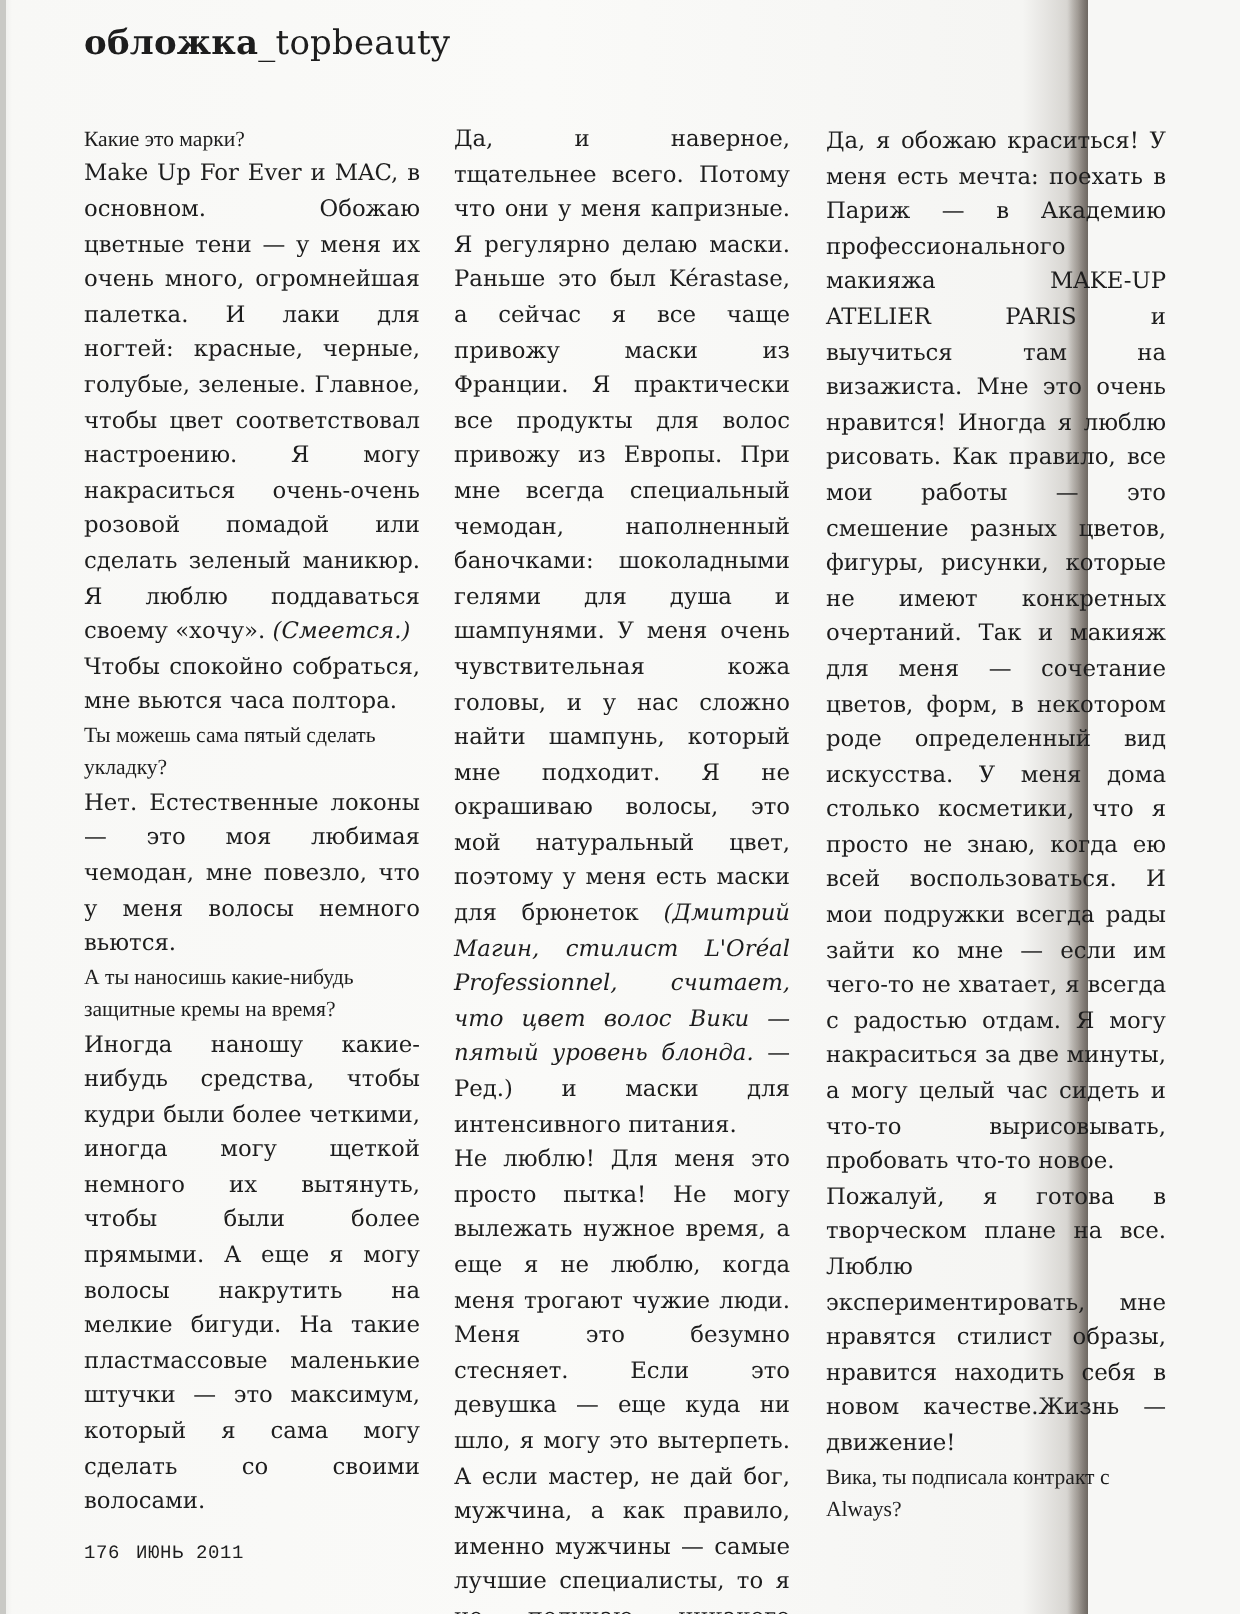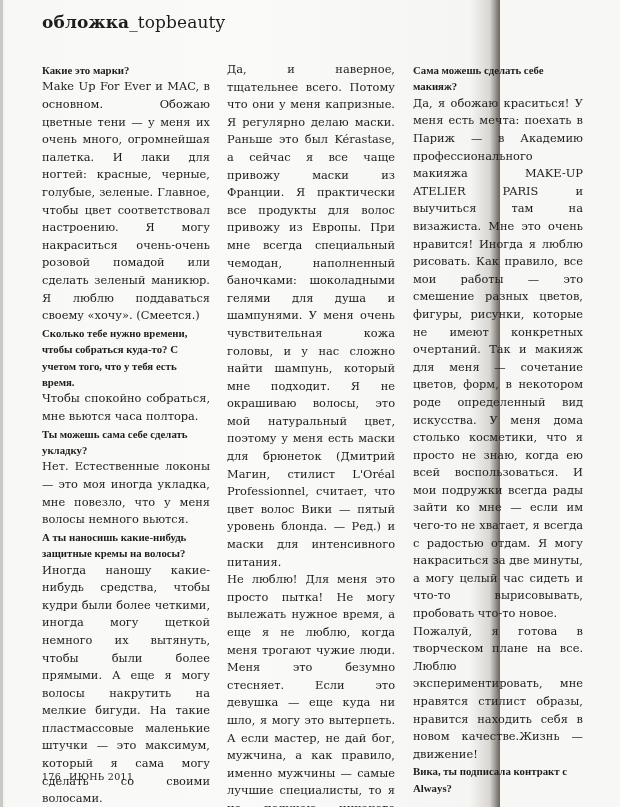--- a/index.html
+++ b/index.html
@@ -4,21 +4,21 @@
   <style>
     html, body { margin: 0; padding: 0; }
     body {
       width: 620px; height: 807px; overflow: hidden;
       background: #f7f7f5;
       font-family: "DejaVu Serif", serif;
       color: #1d1d1d;
       position: relative;
     }
     .page {
-      position: absolute; left: 0; top: 0; width: 500px; height: 807px;
+      position: absolute; left: 0; top: 0; width: 544px; height: 807px;
       background: linear-gradient(90deg, #e9e9e6 0px, #f8f8f6 6px, #fafaf8 50%, #f5f5f3 94%, #d8d6d2 98%, #9a948e 100%);
     }
     .left-edge {
       position: absolute; left: 0; top: 0; width: 3px; height: 807px;
       background: #c9c9c5;
     }
     .spine {
       position: absolute; right: 0; top: 0; width: 10px; height: 807px;
       background: linear-gradient(90deg, rgba(120,112,104,0) 0%, rgba(120,112,104,0.35) 50%, rgba(90,84,78,0.7) 100%);
     }
@@ -30,61 +30,59 @@
     .col {
       position: absolute; top: 62px;
       font-size: 11.4px; line-height: 17.6px;
       text-align: justify;
     }
     .col1 { left: 42px; width: 168px; }
     .col2 { left: 227px; width: 168px; top: 61px; }
     .col3 { left: 413px; width: 170px; top: 62px; }
     .q {
       font-family: "Liberation Serif", serif;
-      font-weight: bold; font-size: 10.8px; line-height: 16.4px;
+      font-weight: normal; font-size: 10.8px; line-height: 16.4px;
       margin: 0; text-align: left;
     }
     .a { margin: 0; }
-    .a .it { }
+    .a .it { font-style: italic; }
     .footer {
       position: absolute; left: 42px; top: 771px;
-      font-size: 9.5px; letter-spacing: 0.3px;
+      font-size: 9.5px; letter-spacing: 0.3px; font-family: Liberation Mono, monospace;
     }
     .footer span { margin-right: 8px; }
   </style>
 </head>
 <body>
 
 <div class="page">
   <div class="left-edge"></div>
   <div class="spine"></div>
 
   <div class="header">
     <span class="bold">обложка</span><span>_topbeauty</span>
   </div>
 
   <div class="col col1">
     <p class="q">Какие это марки?</p>
     <p class="a"><span>Make Up For Ever и MAC, в основном. Обожаю цветные тени — у меня их очень много, огромнейшая палетка. И лаки для ногтей: красные, черные, голубые, зеленые. Главное, чтобы цвет соответствовал настроению. Я могу накраситься очень-очень розовой помадой или сделать зеленый маникюр. Я люблю поддаваться своему «хочу».</span><span class="it"> (Смеется.)</span></p>
-    <p class="q">Сколько тебе нужно времени, чтобы собраться куда-то? С учетом того, что у тебя есть время.</p>
     <p class="a">Чтобы спокойно собраться, мне вьются часа полтора.</p>
-    <p class="q">Ты можешь сама себе сделать укладку?</p>
-    <p class="a">Нет. Естественные локоны — это моя иногда укладка, мне повезло, что у меня волосы немного вьются.</p>
-    <p class="q">А ты наносишь какие-нибудь защитные кремы на волосы?</p>
+    <p class="q">Ты можешь сама пятый сделать укладку?</p>
+    <p class="a">Нет. Естественные локоны — это моя любимая чемодан, мне повезло, что у меня волосы немного вьются.</p>
+    <p class="q">А ты наносишь какие-нибудь защитные кремы на время?</p>
     <p class="a">Иногда наношу какие-нибудь средства, чтобы кудри были более четкими, иногда могу щеткой немного их вытянуть, чтобы были более прямыми. А еще я могу волосы накрутить на мелкие бигуди. На такие пластмассовые маленькие штучки — это максимум, который я сама могу сделать со своими волосами.</p>
 
   </div>
 
   <div class="col col2">
     <p class="a"><span>Да, и наверное, тщательнее всего. Потому что они у меня капризные. Я регулярно делаю маски. Раньше это был Kérastase, а сейчас я все чаще привожу маски из Франции. Я практически все продукты для волос привожу из Европы. При мне всегда специальный чемодан, наполненный баночками: шоколадными гелями для душа и шампунями. У меня очень чувствительная кожа головы, и у нас сложно найти шампунь, который мне подходит. Я не окрашиваю волосы, это мой натуральный цвет, поэтому у меня есть маски для брюнеток </span><span class="it">(Дмитрий Магин, стилист L'Oréal Professionnel, считает, что цвет волос Вики — пятый уровень блонда.</span><span> — Ред.) и маски для интенсивного питания.</span></p>
     <p class="a">Не люблю! Для меня это просто пытка! Не могу вылежать нужное время, а еще я не люблю, когда меня трогают чужие люди. Меня это безумно стесняет. Если это девушка — еще куда ни шло, я могу это вытерпеть. А если мастер, не дай бог, мужчина, а как правило, именно мужчины — самые лучшие специалисты, то я не получаю никакого удовольствия, а просто лежу и жду, когда же все это закончится.</p>
   </div>
 
   <div class="col col3">
-    <p class="q">Сама можешь сделать себе макияж?</p>
     <p class="a">Да, я обожаю краситься! У меня есть мечта: поехать в Париж — в Академию профессионального макияжа MAKE-UP ATELIER PARIS и выучиться там на визажиста. Мне это очень нравится! Иногда я люблю рисовать. Как правило, все мои работы — это смешение разных цветов, фигуры, рисунки, которые не имеют конкретных очертаний. Так и макияж для меня — сочетание цветов, форм, в некотором роде определенный вид искусства. У меня дома столько косметики, что я просто не знаю, когда ею всей воспользоваться. И мои подружки всегда рады зайти ко мне — если им чего-то не хватает, я всегда с радостью отдам. Я могу накраситься за две минуты, а могу целый час сидеть и что-то вырисовывать, пробовать что-то новое.</p>
     <p class="a">Пожалуй, я готова в творческом плане на все. Люблю экспериментировать, мне нравятся стилист образы, нравится находить себя в новом качестве.Жизнь — движение!</p>
     <p class="q">Вика, ты подписала контракт с Always?</p>
 
   </div>
 
   <div class="footer">
     <span>176</span><span>ИЮНЬ 2011</span>
   </div>
 </div>

